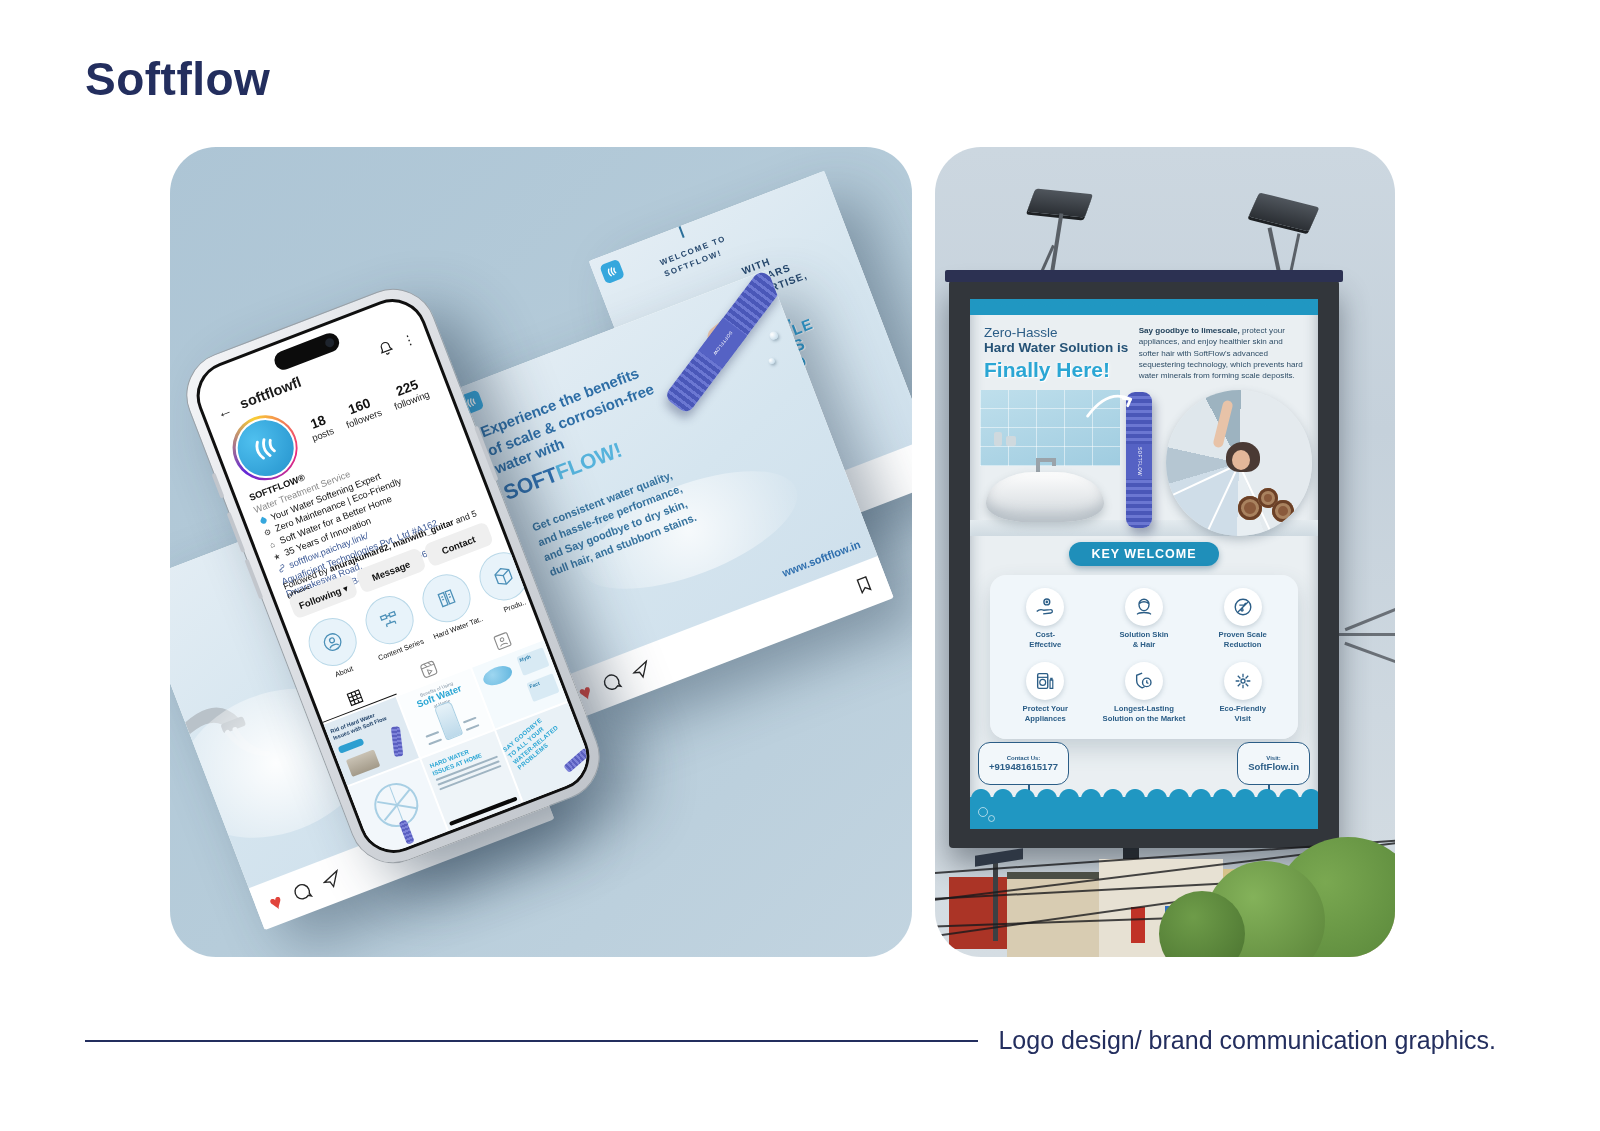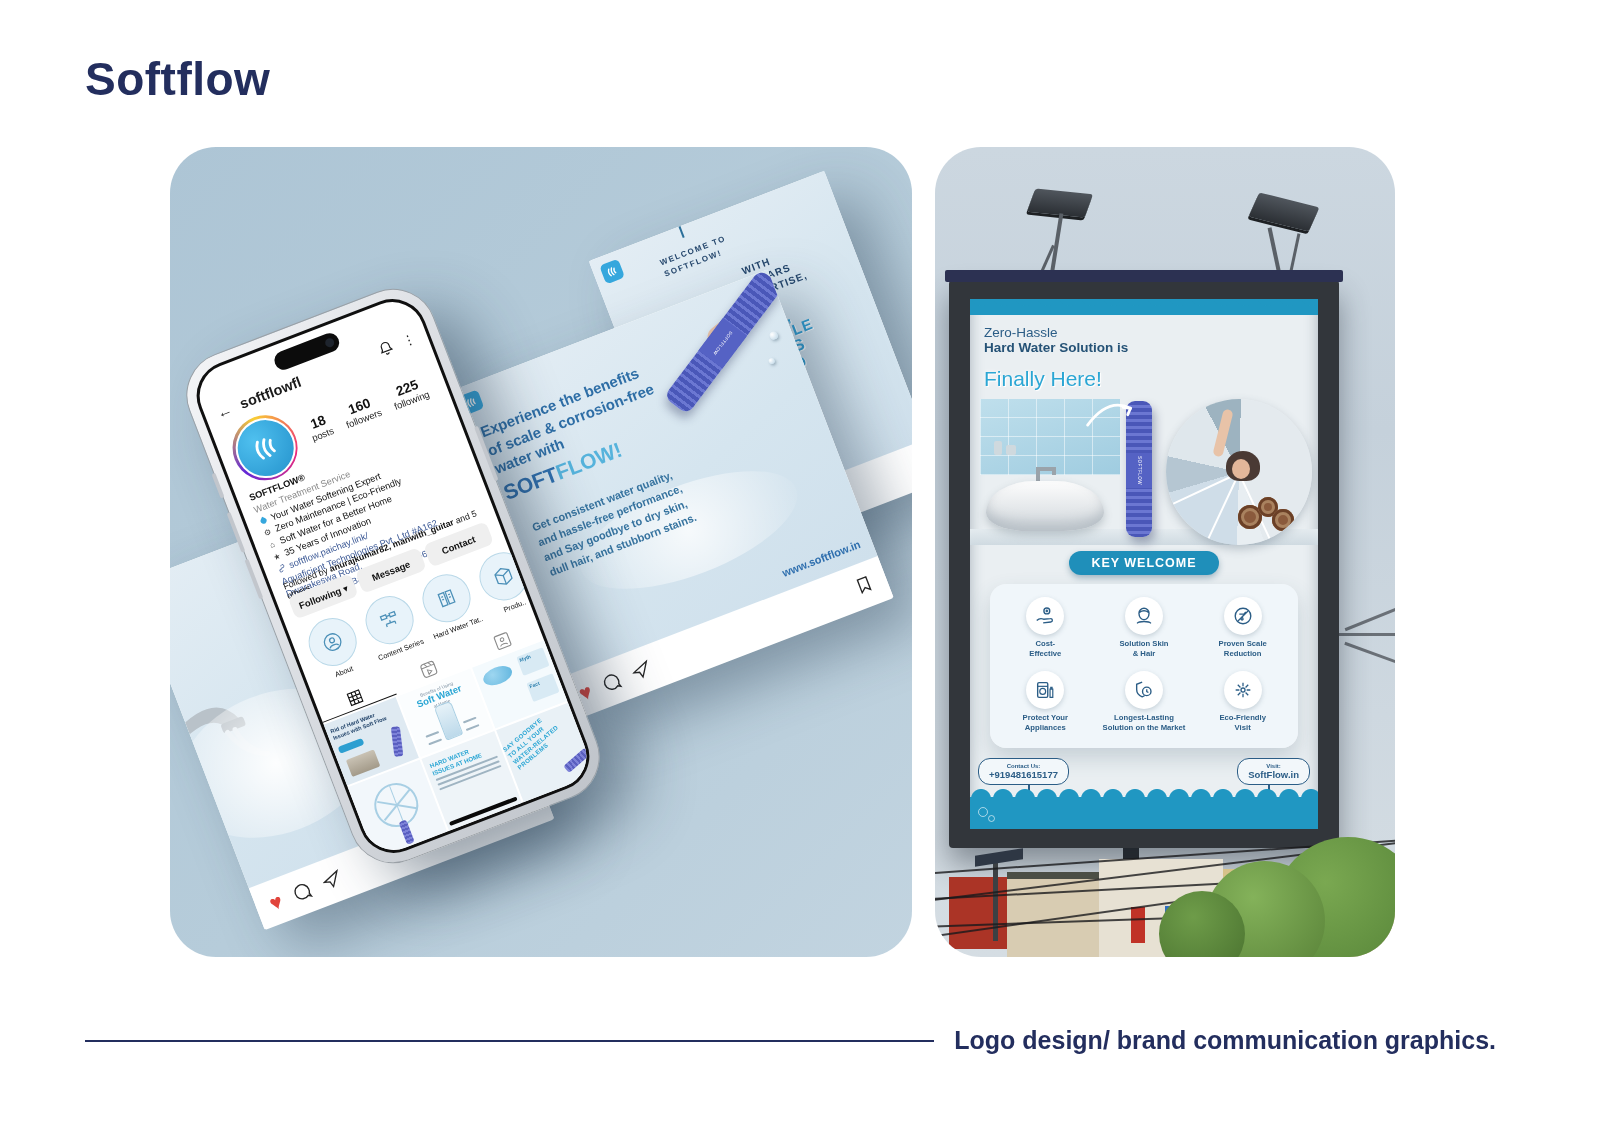--- a/index.html
+++ b/index.html
@@ -4,21 +4,21 @@
 <style>
   html,body{margin:0;padding:0;background:#fff;}
   body{font-family:"Liberation Sans","DejaVu Sans",sans-serif;color:#232e5e;}
   #canvas{position:relative;width:1600px;height:1131px;background:#ffffff;overflow:hidden;}
 
   
   .brand{position:absolute;left:85px;top:52px;font-size:46px;font-weight:bold;color:#232e5e;letter-spacing:.5px;}
   .tagline{position:absolute;right:106px;top:62px;text-align:right;font-size:19px;font-weight:bold;color:#232e5e;line-height:1.45;}
   .footer{position:absolute;left:85px;right:104px;top:1026px;display:flex;align-items:center;gap:20px;}
   .footer-line{flex:1;height:2px;background:#232e5e;}
-  .footer-text{font-size:25px;font-weight:bold;color:#232e5e;white-space:nowrap;}
+  .footer-text{font-size:25px;font-weight:normal;color:#232e5e;white-space:nowrap;}
 
   
   .left-panel{position:absolute;left:170px;top:147px;width:742px;height:810px;border-radius:46px;
     background:linear-gradient(135deg,#adc5d5 0%,#b6ccda 55%,#c2d4e0 100%);overflow:hidden;}
   .right-panel{position:absolute;left:935px;top:147px;width:460px;height:810px;border-radius:46px;overflow:hidden;
     background:linear-gradient(180deg,#ccd7e0 0%,#c5d1db 35%,#ced8e0 70%,#d5dde3 100%);}
 
   
   .ig-card{position:absolute;background:#fff;box-shadow:22px 30px 55px rgba(35,55,75,.38);border-radius:3px;}
   .ig-art{position:relative;overflow:hidden;background:linear-gradient(160deg,#e3edf4 0%,#d5e5ef 55%,#cfe0ec 100%);}
@@ -131,21 +131,21 @@
     border-radius:4px;box-shadow:0 16px 30px rgba(30,40,50,.45);}
   .billboard::before{content:"";position:absolute;left:-4px;right:-4px;top:-10px;height:12px;background:#2c3152;border-radius:2px;}
   .poster{position:absolute;left:21px;top:19px;right:21px;bottom:19px;background:#eaeff2;overflow:hidden;
     box-shadow:inset 0 0 14px rgba(40,60,80,.35);}
   .wave-top{height:16px;background:#2097c2;}
   .wave-top::after{content:"";display:block;height:10px;background:radial-gradient(circle at 11px -3px,#2097c2 9.5px,rgba(0,0,0,0) 10.5px);background-size:22px 10px;background-repeat:repeat-x;}
   .bb-head{display:flex;padding:10px 14px 4px;gap:8px;}
   .bb-head-left{width:47%;}
   .bb-h1{font-size:13.5px;color:#2b5d86;}
   .bb-h2{font-size:13.5px;font-weight:bold;color:#255276;line-height:1.25;}
-  .bb-h3{font-size:21px;font-weight:normal;color:#2ba6d4;margin-top:10px;text-shadow:0 0 5px #fff,1px 1px 0 #fff;}
+  .bb-h3{font-size:21px;font-weight:bold;color:#2ba6d4;margin-top:1px;text-shadow:0 0 5px #fff,1px 1px 0 #fff;}
   .bb-para{width:53%;font-size:8.1px;color:#2e4d66;line-height:1.4;}
   .bb-para b{color:#1d3d57;}
   .scene{position:relative;height:148px;margin-top:2px;}
   .ledge{position:absolute;left:0;right:0;bottom:0;height:16px;background:linear-gradient(#e4ebef,#cfdae1);}
   .tile-wall{position:absolute;left:10px;top:2px;width:140px;height:76px;background:
      repeating-linear-gradient(90deg,rgba(255,255,255,.5) 0 1px,rgba(0,0,0,0) 1px 28px),
      repeating-linear-gradient(0deg,rgba(255,255,255,.5) 0 1px,rgba(0,0,0,0) 1px 19px),
      linear-gradient(160deg,#bfdfec,#9fcce0);}
   .shelf-item{position:absolute;background:#cfd9de;border-radius:2px;}
   .tub{position:absolute;left:16px;bottom:14px;width:118px;height:50px;border-radius:50% 50% 42% 42%/78% 78% 45% 45%;
@@ -165,21 +165,21 @@
   .arrow-svg{position:absolute;left:112px;top:-4px;}
   .key-pill{margin:6px auto 0;width:fit-content;background:#1f8fba;color:#fff;font-size:12.5px;font-weight:bold;letter-spacing:1px;
      padding:5px 22px;border-radius:16px;box-shadow:0 3px 6px rgba(30,80,110,.35);}
   .features{margin:9px 20px 0;background:rgba(240,246,250,.95);border-radius:16px;padding:13px 6px 15px;
      box-shadow:0 10px 22px rgba(50,80,100,.2);display:grid;grid-template-columns:1fr 1fr 1fr;row-gap:12px;}
   .feat{text-align:center;}
   .f-circle{width:38px;height:38px;border-radius:50%;background:#fff;margin:0 auto;display:flex;align-items:center;justify-content:center;
      box-shadow:0 2px 5px rgba(70,100,120,.25);}
   .f-label{font-size:7.7px;font-weight:bold;color:#2b5d86;line-height:1.3;margin-top:4px;}
   .pillrow{position:absolute;left:0;right:0;bottom:44px;}
-  .c-pill{position:absolute;border:1.5px solid #2b5d86;border-radius:12px;background:#f2f7fa;text-align:center;padding:4px 10px;}
+  .c-pill{position:absolute;border:1.5px solid #2b5d86;border-radius:12px;background:#f2f7fa;text-align:center;padding:12px 10px;}
   .c-pill .pl{font-size:6px;font-weight:bold;color:#2b5d86;}
   .c-pill .pv{font-size:9.5px;font-weight:bold;color:#2b5d86;white-space:nowrap;}
   .pill-drop{position:absolute;width:2px;height:18px;background:#2b5d86;}
   .band{position:absolute;left:0;right:0;bottom:0;height:32px;background:#2097c2;display:flex;align-items:center;}
   .band::before{content:"";position:absolute;left:0;right:0;top:-9px;height:10px;
      background:radial-gradient(circle at 11px 11px,#2097c2 9.5px,rgba(0,0,0,0) 10.5px);background-size:22px 10px;background-repeat:repeat-x;}
   .band-text{font-size:9.6px;font-weight:bold;color:#f2f8fb;letter-spacing:.8px;padding-left:26px;}
   .bubble{position:absolute;border:1.5px solid rgba(255,255,255,.6);border-radius:50%;}
 
   
@@ -544,20 +544,21 @@
     <div class="billboard">
       <div class="poster">
         <div class="wave-top"></div>
 
         <div class="bb-head">
           <div class="bb-head-left">
             <div class="bb-h1">Zero-Hassle</div>
             <div class="bb-h2">Hard Water Solution is</div>
             <div class="bb-h3">Finally Here!</div>
           </div>
+          <div class="bb-para"><b>Say goodbye to limescale,</b><span> protect your appliances, and enjoy healthier skin and softer hair with SoftFlow's advanced sequestering technology, which prevents hard water minerals from forming scale deposits.</span></div>
         </div>
 
         <div class="scene">
           <div class="tile-wall"></div>
           <div class="shelf-item" style="left:24px;top:44px;width:8px;height:14px;"></div>
           <div class="shelf-item" style="left:36px;top:48px;width:10px;height:10px;"></div>
           <div class="ledge"></div>
           <div class="tub-faucet">
               <i style="left:0;top:0;width:4px;height:14px;"></i>
               <i style="left:0;top:0;width:20px;height:4px;"></i>

